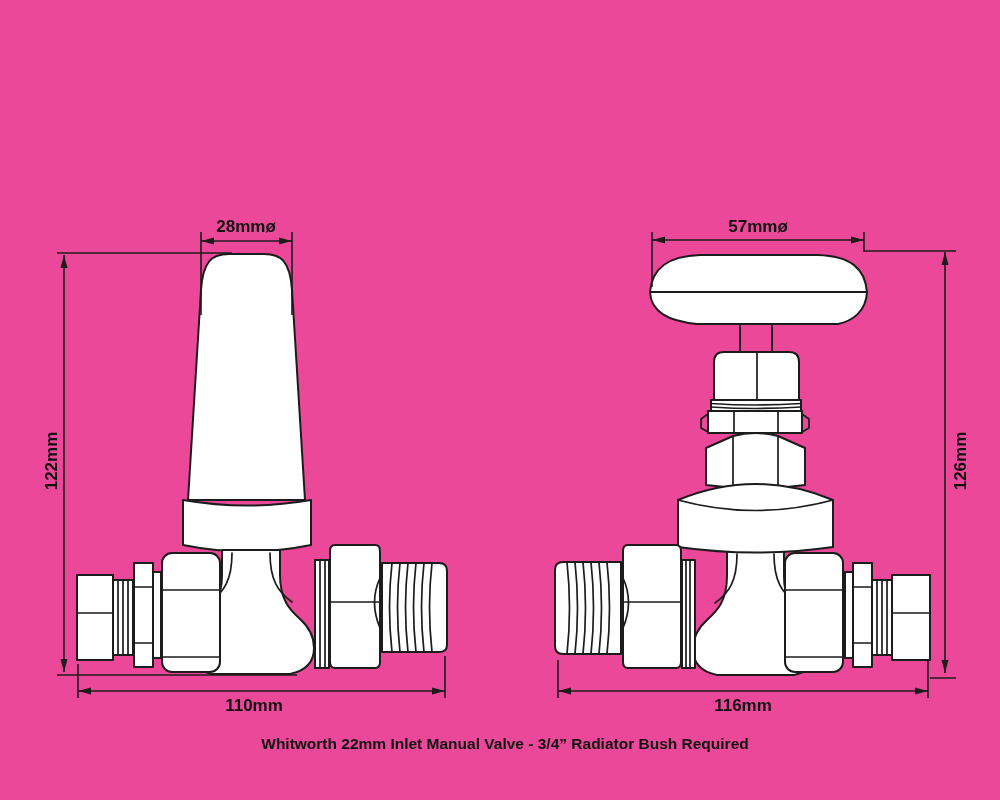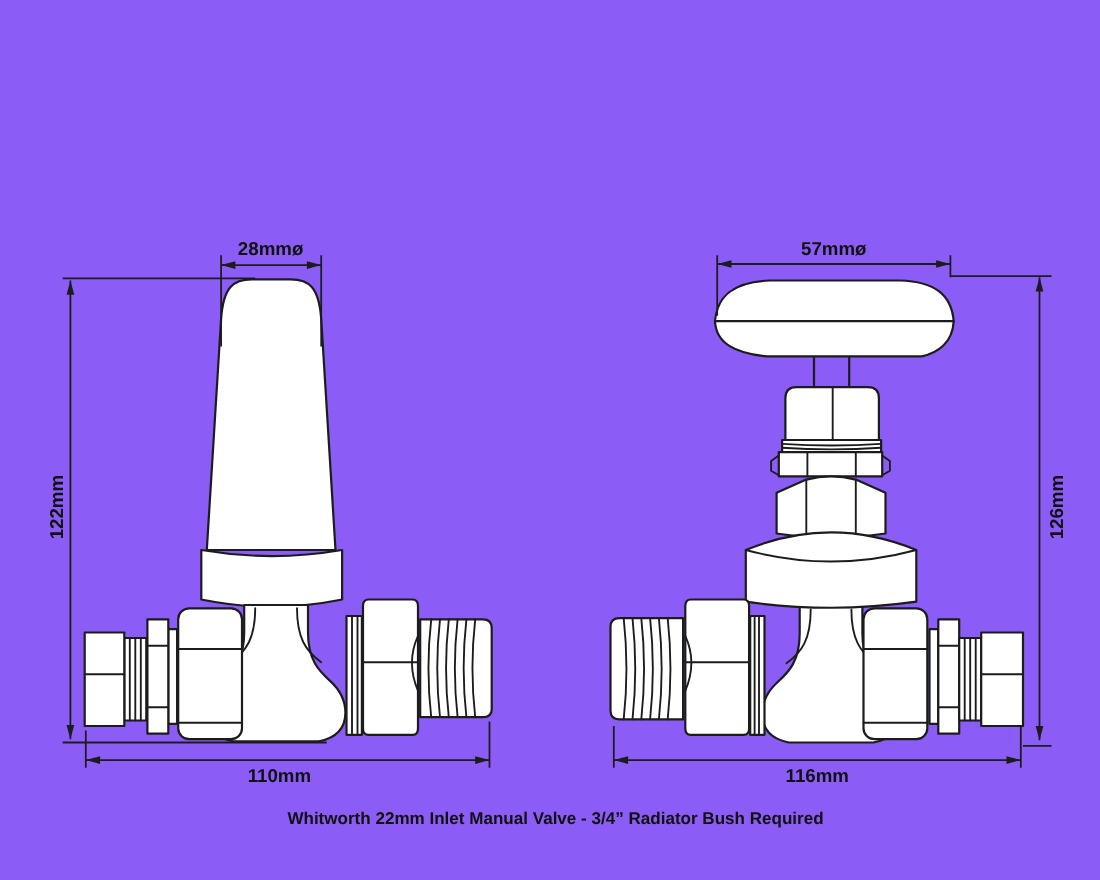--- a/index.html
+++ b/index.html
@@ -1,16 +1,16 @@
 <!DOCTYPE html>
 <html><head>
 <meta charset="utf-8">
 <style>
   html,body{margin:0;padding:0;background:#fff;}
-  .stage{position:relative;width:1000px;height:800px;background:#8b5cf6;overflow:hidden;}
+  .stage{position:relative;width:1000px;height:800px;background:#ec4899;overflow:hidden;}
   svg{display:block;}
   .fw{fill:#ffffff;stroke:#1c1c1c;stroke-width:2;stroke-linejoin:round;stroke-linecap:round;}
   .ln{fill:none;stroke:#1c1c1c;stroke-width:2;stroke-linejoin:round;stroke-linecap:round;}
   .thin{fill:none;stroke:#1c1c1c;stroke-width:1.7;stroke-linejoin:round;stroke-linecap:round;}
   .dim{fill:none;stroke:#1c1c1c;stroke-width:1.6;stroke-linecap:butt;}
   .arw{fill:#1c1c1c;stroke:none;}
   text{font-family:"Liberation Sans","DejaVu Sans",sans-serif;font-weight:bold;font-size:17px;fill:#111;}
   text.cap{font-size:15.5px;}
 </style>
 </head>

